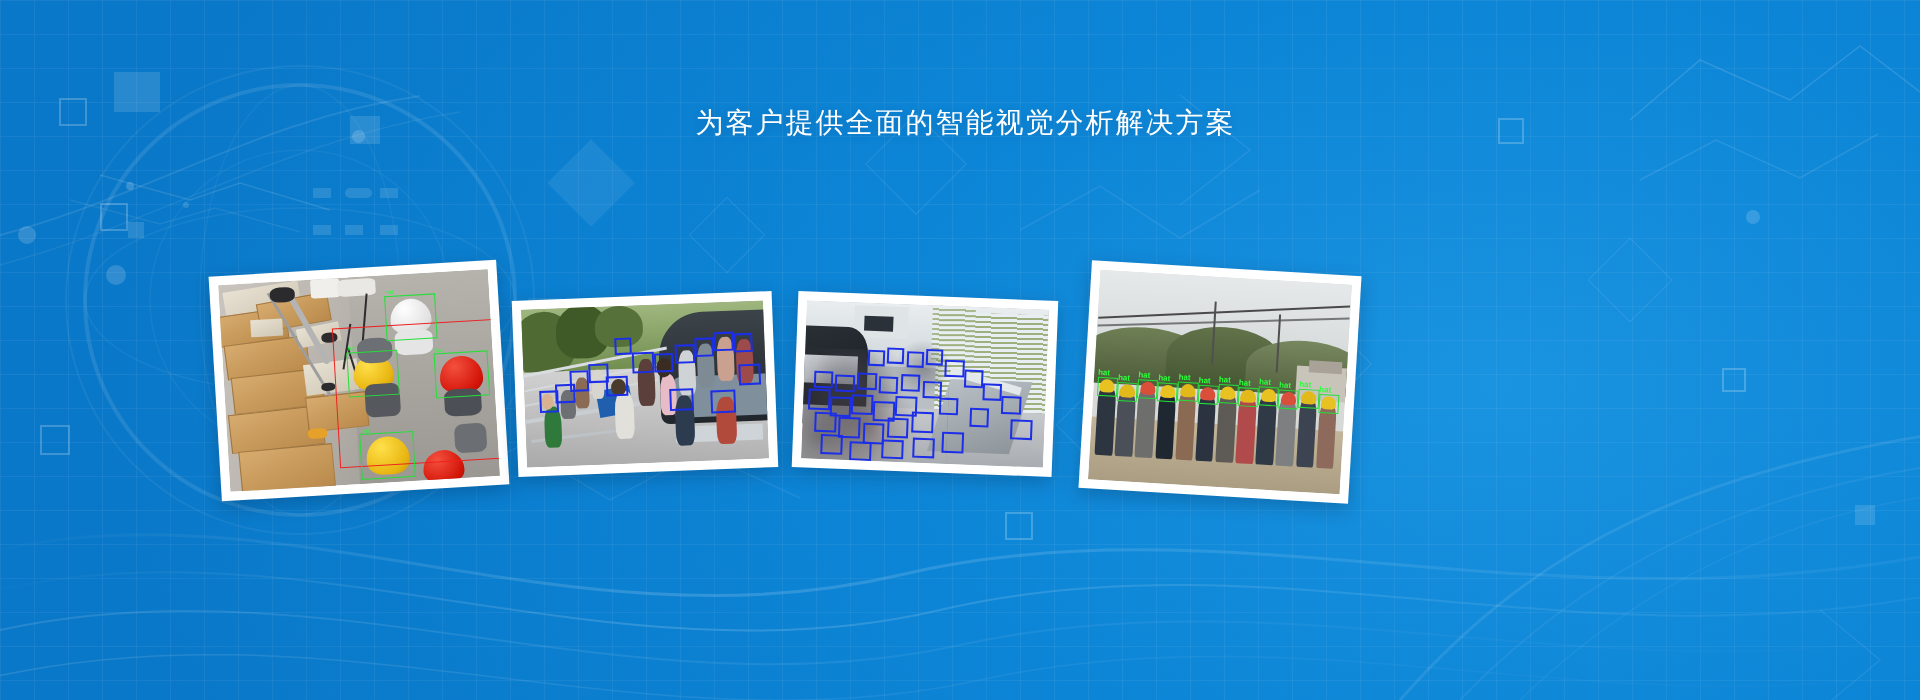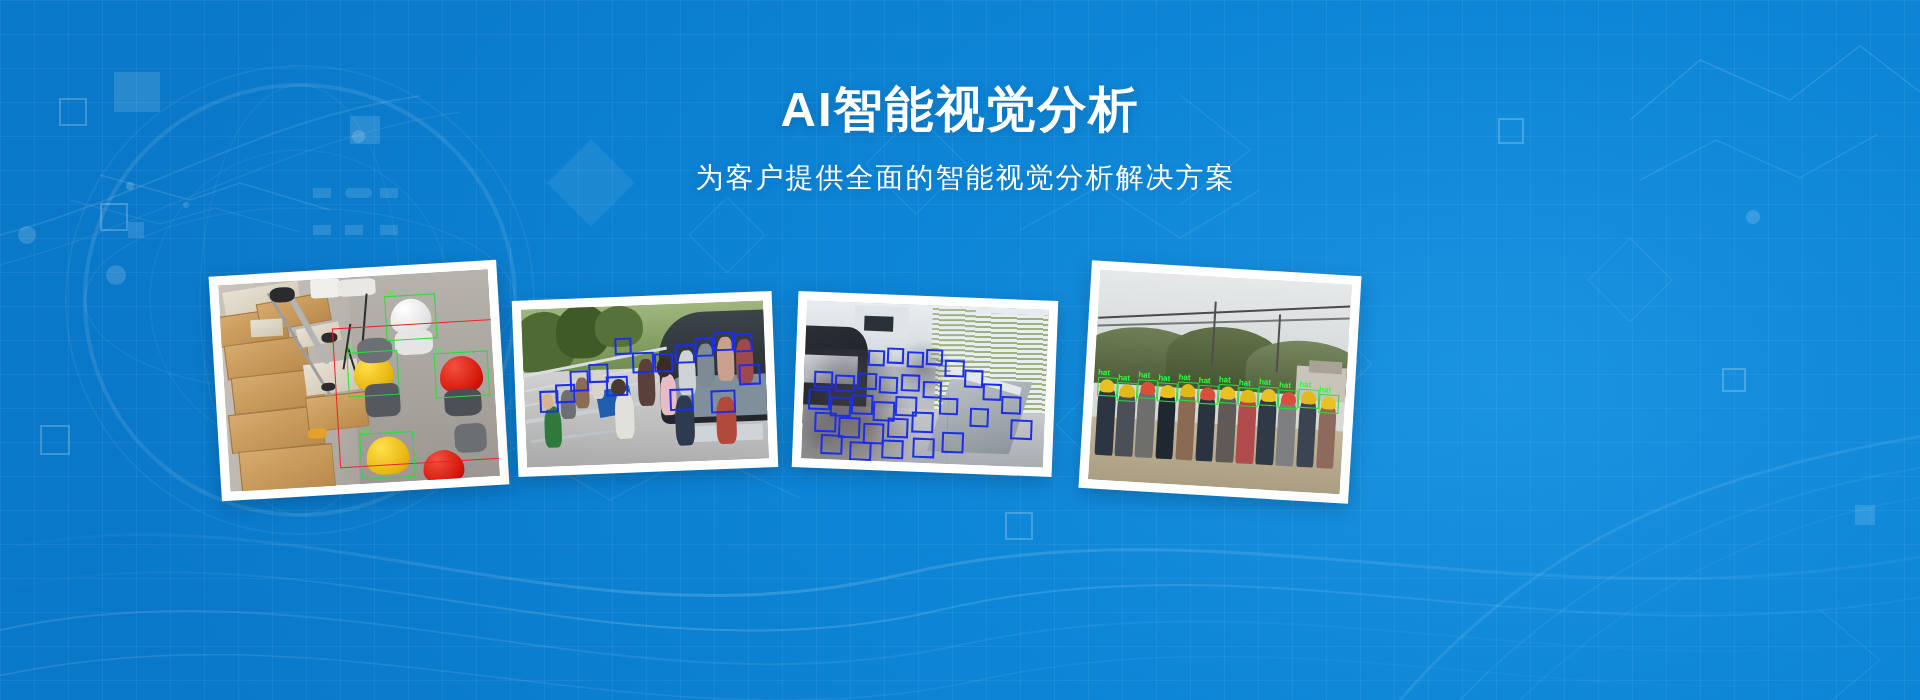--- a/index.html
+++ b/index.html
@@ -194,21 +194,20 @@
     <div class="dot" style="left:1746px;top:210px;width:14px;height:14px;"></div>
     <div class="diamond" style="left:560px;top:152px;width:62px;height:62px;"></div>
     <div class="diamond-o" style="left:700px;top:208px;width:52px;height:52px;"></div>
     <div class="diamond-o" style="left:880px;top:128px;width:70px;height:70px;"></div>
     <div class="diamond-o" style="left:1290px;top:330px;width:66px;height:66px;"></div>
     <div class="diamond-o" style="left:1066px;top:400px;width:48px;height:48px;"></div>
     <div class="diamond-o" style="left:1600px;top:250px;width:58px;height:58px;"></div>
   </div>
 
   <div class="headings">
-    <h1 class="title">AI智能视觉分析</h1>
     <p class="subtitle">为客户提供全面的智能视觉分析解决方案</p>
   </div>
 
   <div class="gallery">
 
     <div class="card" id="card1">
       <div class="photo">
         <div class="scene wh-bg">
 
           <div class="floor" style="left:48%;top:0;width:52%;height:100%;"></div>

